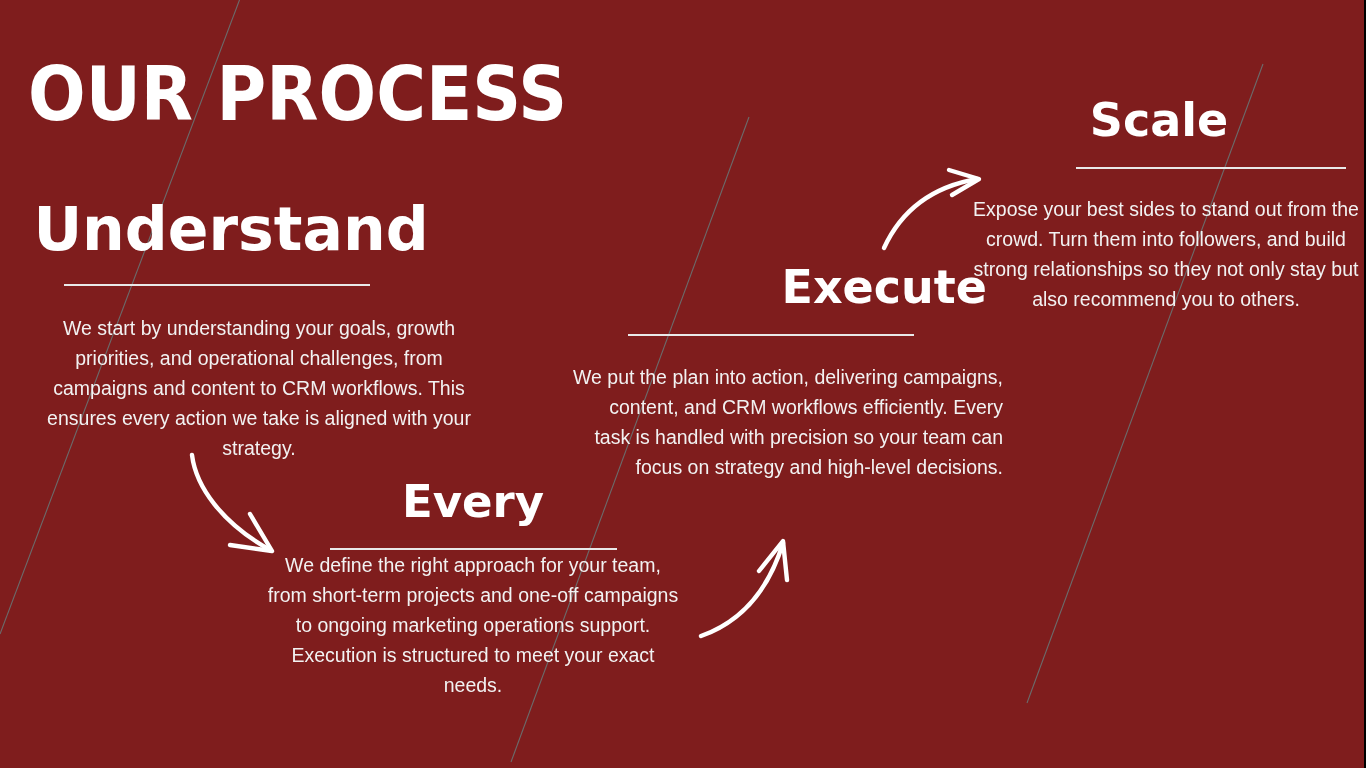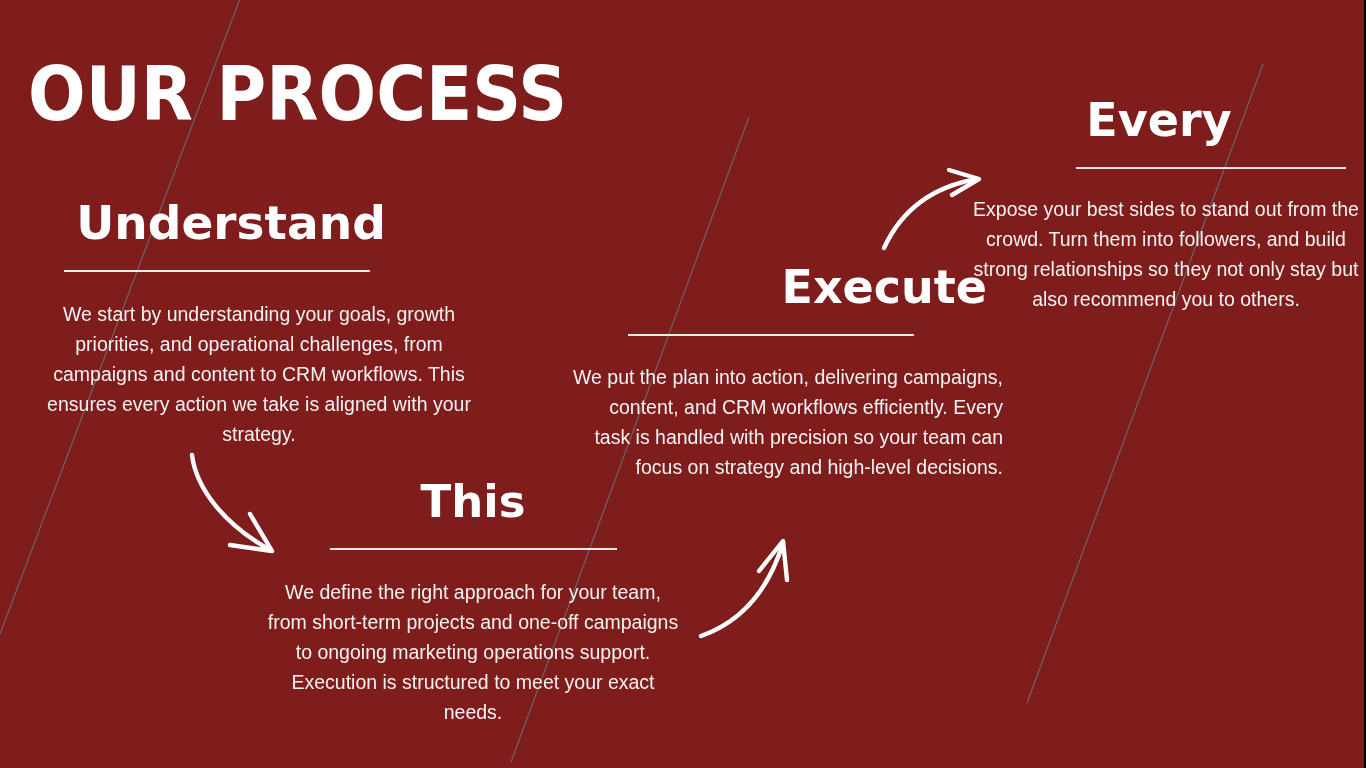--- a/index.html
+++ b/index.html
@@ -73,29 +73,29 @@
   .step-body {
     font-family: "Liberation Sans", sans-serif;
     font-weight: 400;
     font-size: 19.5px;
     line-height: 30px;
     color: #f2f2f2;
   }
 
   
   #step-understand { left: 0px; top: 198px; width: 434px; }
-  #step-understand .step-heading { font-size: 47px; padding-left: 28px; }
+  #step-understand .step-heading { font-size: 60px; padding-left: 28px; }
   #step-understand .step-rule { width: 306px; margin-top: 22px; }
   #step-understand .step-body { margin-top: 27px; width: 434px; margin-left: 42px; }
 
   
   #step-plan { left: 263px; top: 478px; width: 420px; }
   #step-plan .step-heading { font-size: 45px; }
   #step-plan .step-rule { width: 287px; margin-top: 22px; }
-  #step-plan .step-body { margin-top: 27px; width: 420px; }
+  #step-plan .step-body { width: 420px; }
 
   
   #step-execute { left: 555px; top: 263px; width: 432px; text-align: right; }
   #step-execute .step-heading { font-size: 46px; }
   #step-execute .step-rule { width: 286px; margin-top: 22px; }
   #step-execute .step-body { margin-top: 26px; width: 432px; margin-left: 16px; }
 
   
   #step-scale { left: 952px; top: 96px; width: 414px; }
   #step-scale .step-heading { font-size: 46px; }
@@ -123,33 +123,33 @@
 
   <h1 class="slide-title">OUR PROCESS</h1>
 
   <section class="step" id="step-understand">
     <div class="step-heading">Understand</div>
     <div class="step-rule"></div>
     <p class="step-body">We start by understanding your goals, growth priorities, and operational challenges, from campaigns and content to CRM workflows. This ensures every action we take is aligned with your strategy.</p>
   </section>
 
   <section class="step" id="step-plan">
-    <div class="step-heading">This</div>
+    <div class="step-heading">Every</div>
     <div class="step-rule"></div>
     <p class="step-body">We define the right approach for your team, from short-term projects and one-off campaigns to ongoing marketing operations support. Execution is structured to meet your exact needs.</p>
   </section>
 
   <section class="step" id="step-execute">
     <div class="step-heading">Execute</div>
     <div class="step-rule"></div>
     <p class="step-body">We put the plan into action, delivering campaigns, content, and CRM workflows efficiently. Every task is handled with precision so your team can focus on strategy and high-level decisions.</p>
   </section>
 
   <section class="step" id="step-scale">
-    <div class="step-heading">Every</div>
+    <div class="step-heading">Scale</div>
     <div class="step-rule"></div>
     <p class="step-body">Expose your best sides to stand out from the crowd. Turn them into followers, and build strong relationships so they not only stay but also recommend you to others.</p>
   </section>
 
   <svg class="arrow-layer" viewBox="0 0 1366 768">
 
     <g>
       <path d="M192,455 C196,487 222,523 270,550" fill="none" stroke="#ffffff" stroke-width="4.4" stroke-linecap="round"></path>
       <path d="M250,514 L272,551 L230,545" fill="none" stroke="#ffffff" stroke-width="4.4" stroke-linecap="round" stroke-linejoin="round"></path>
     </g>

